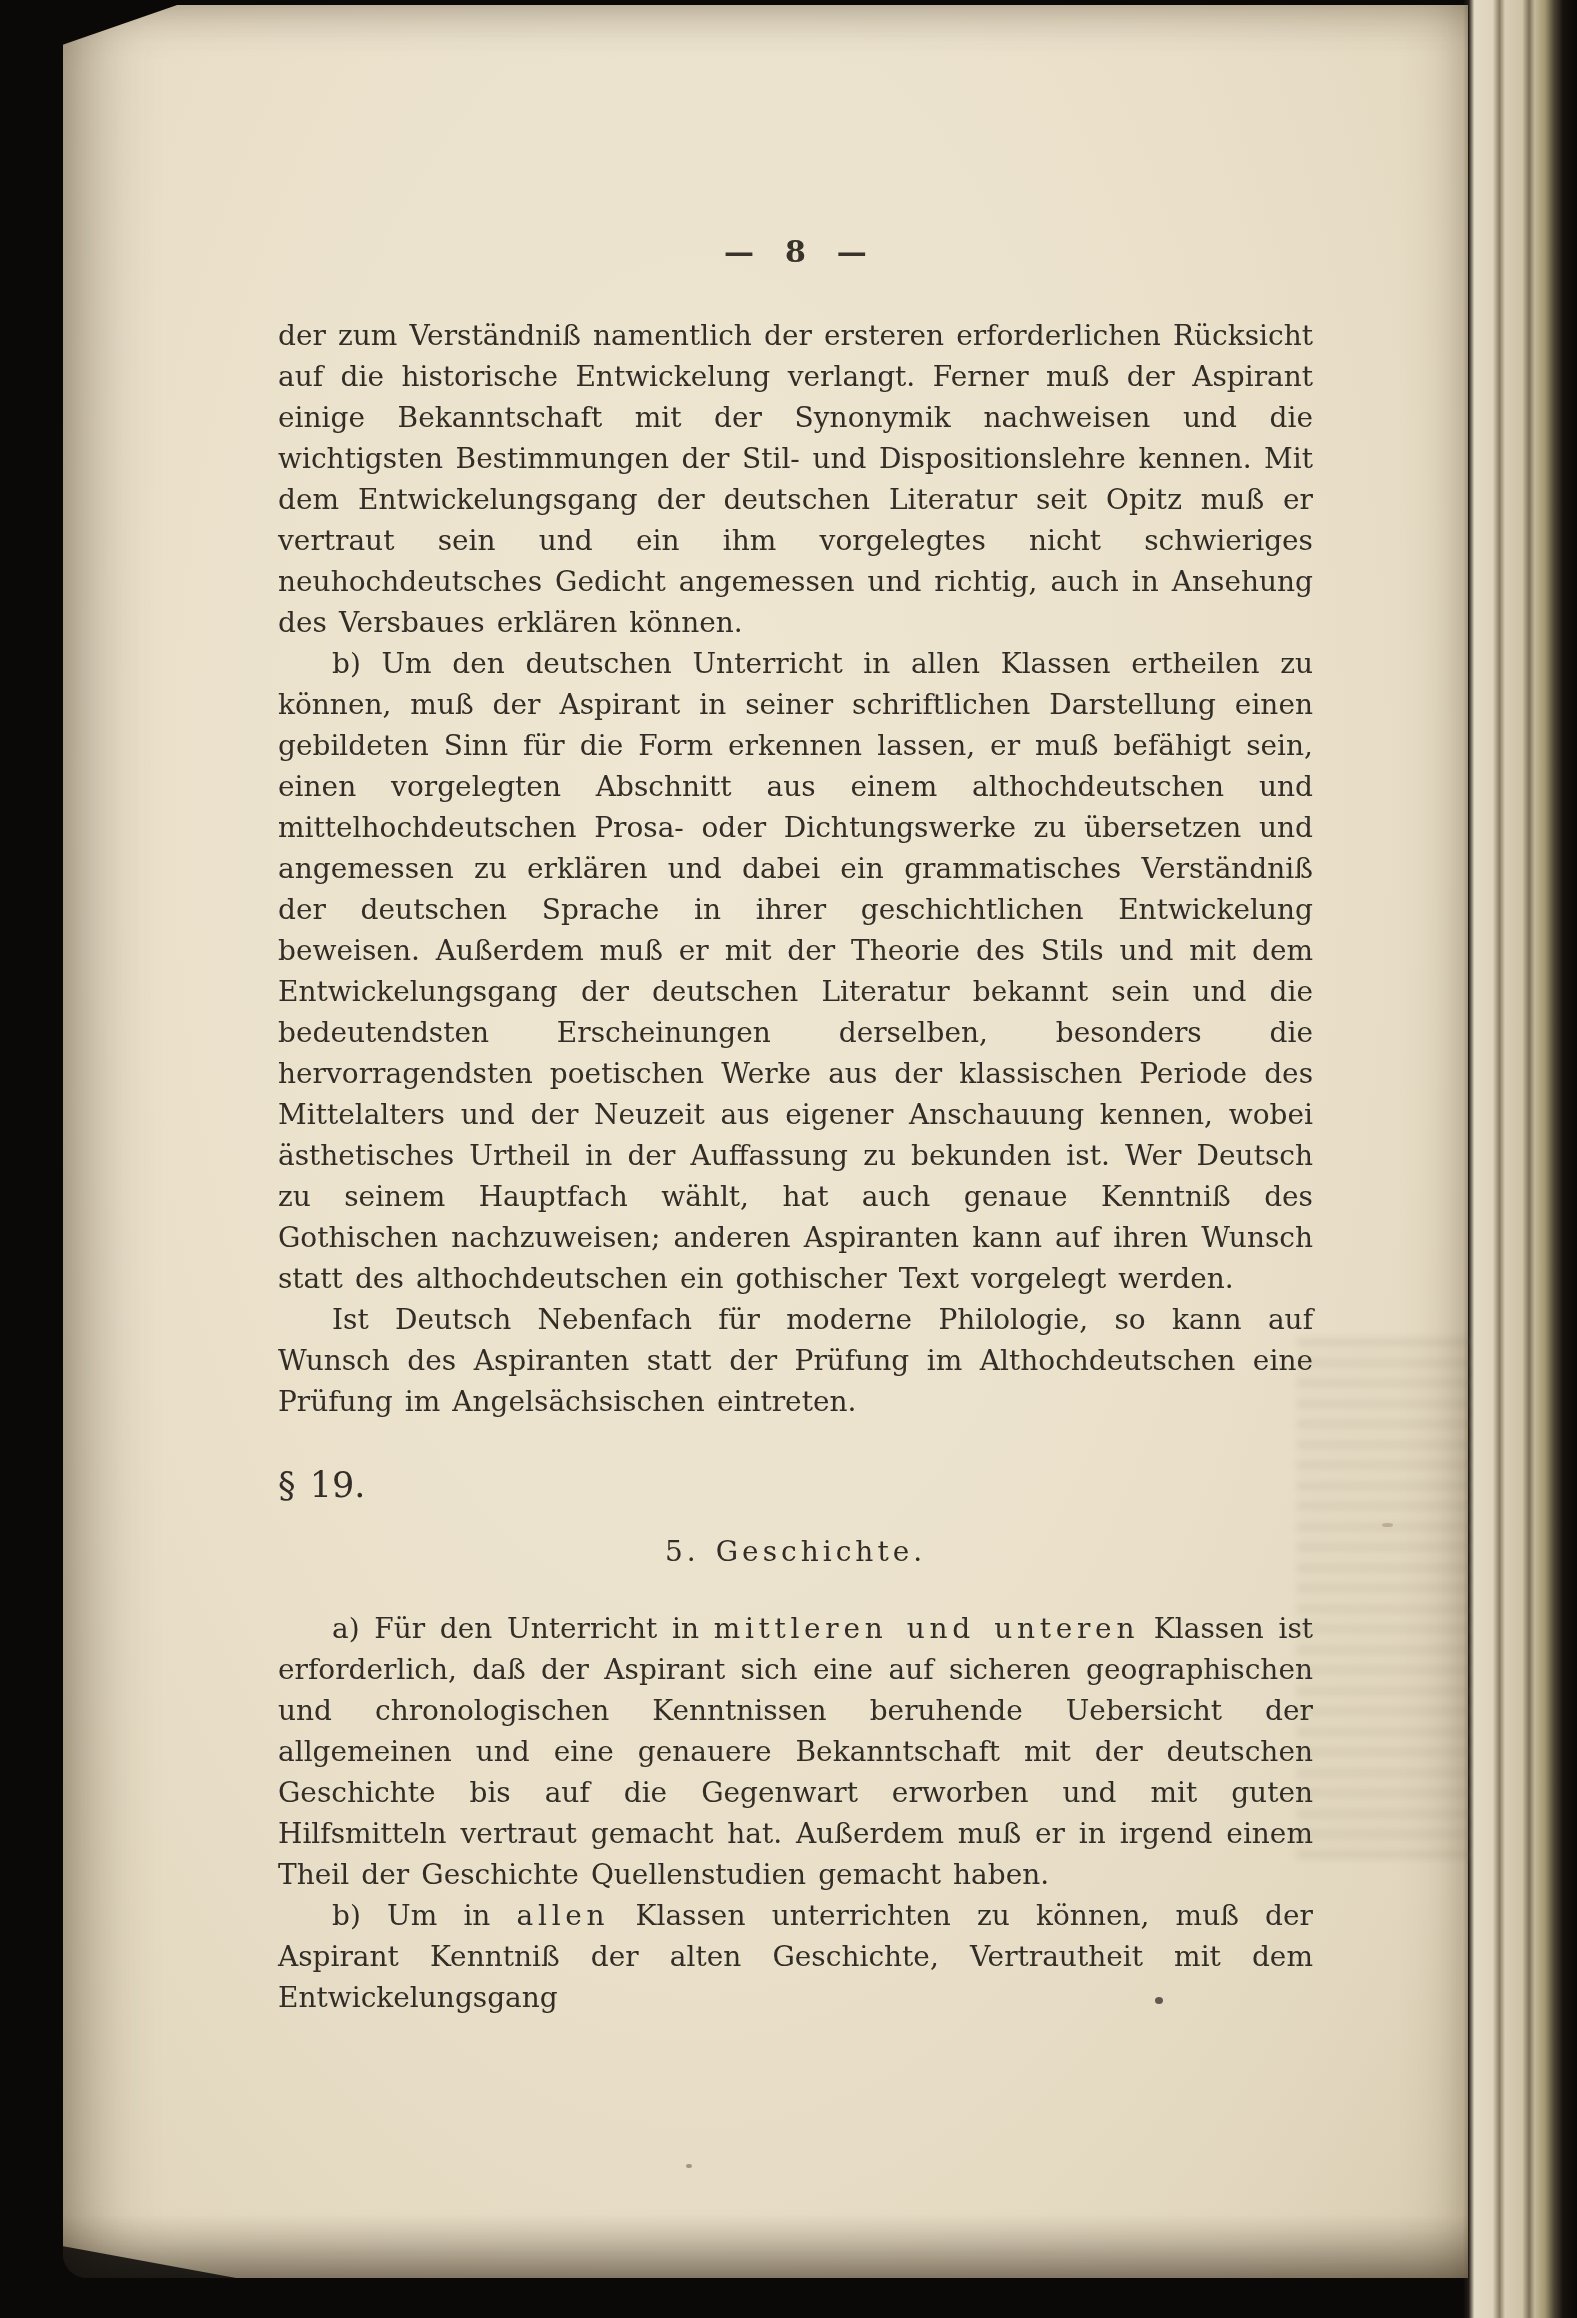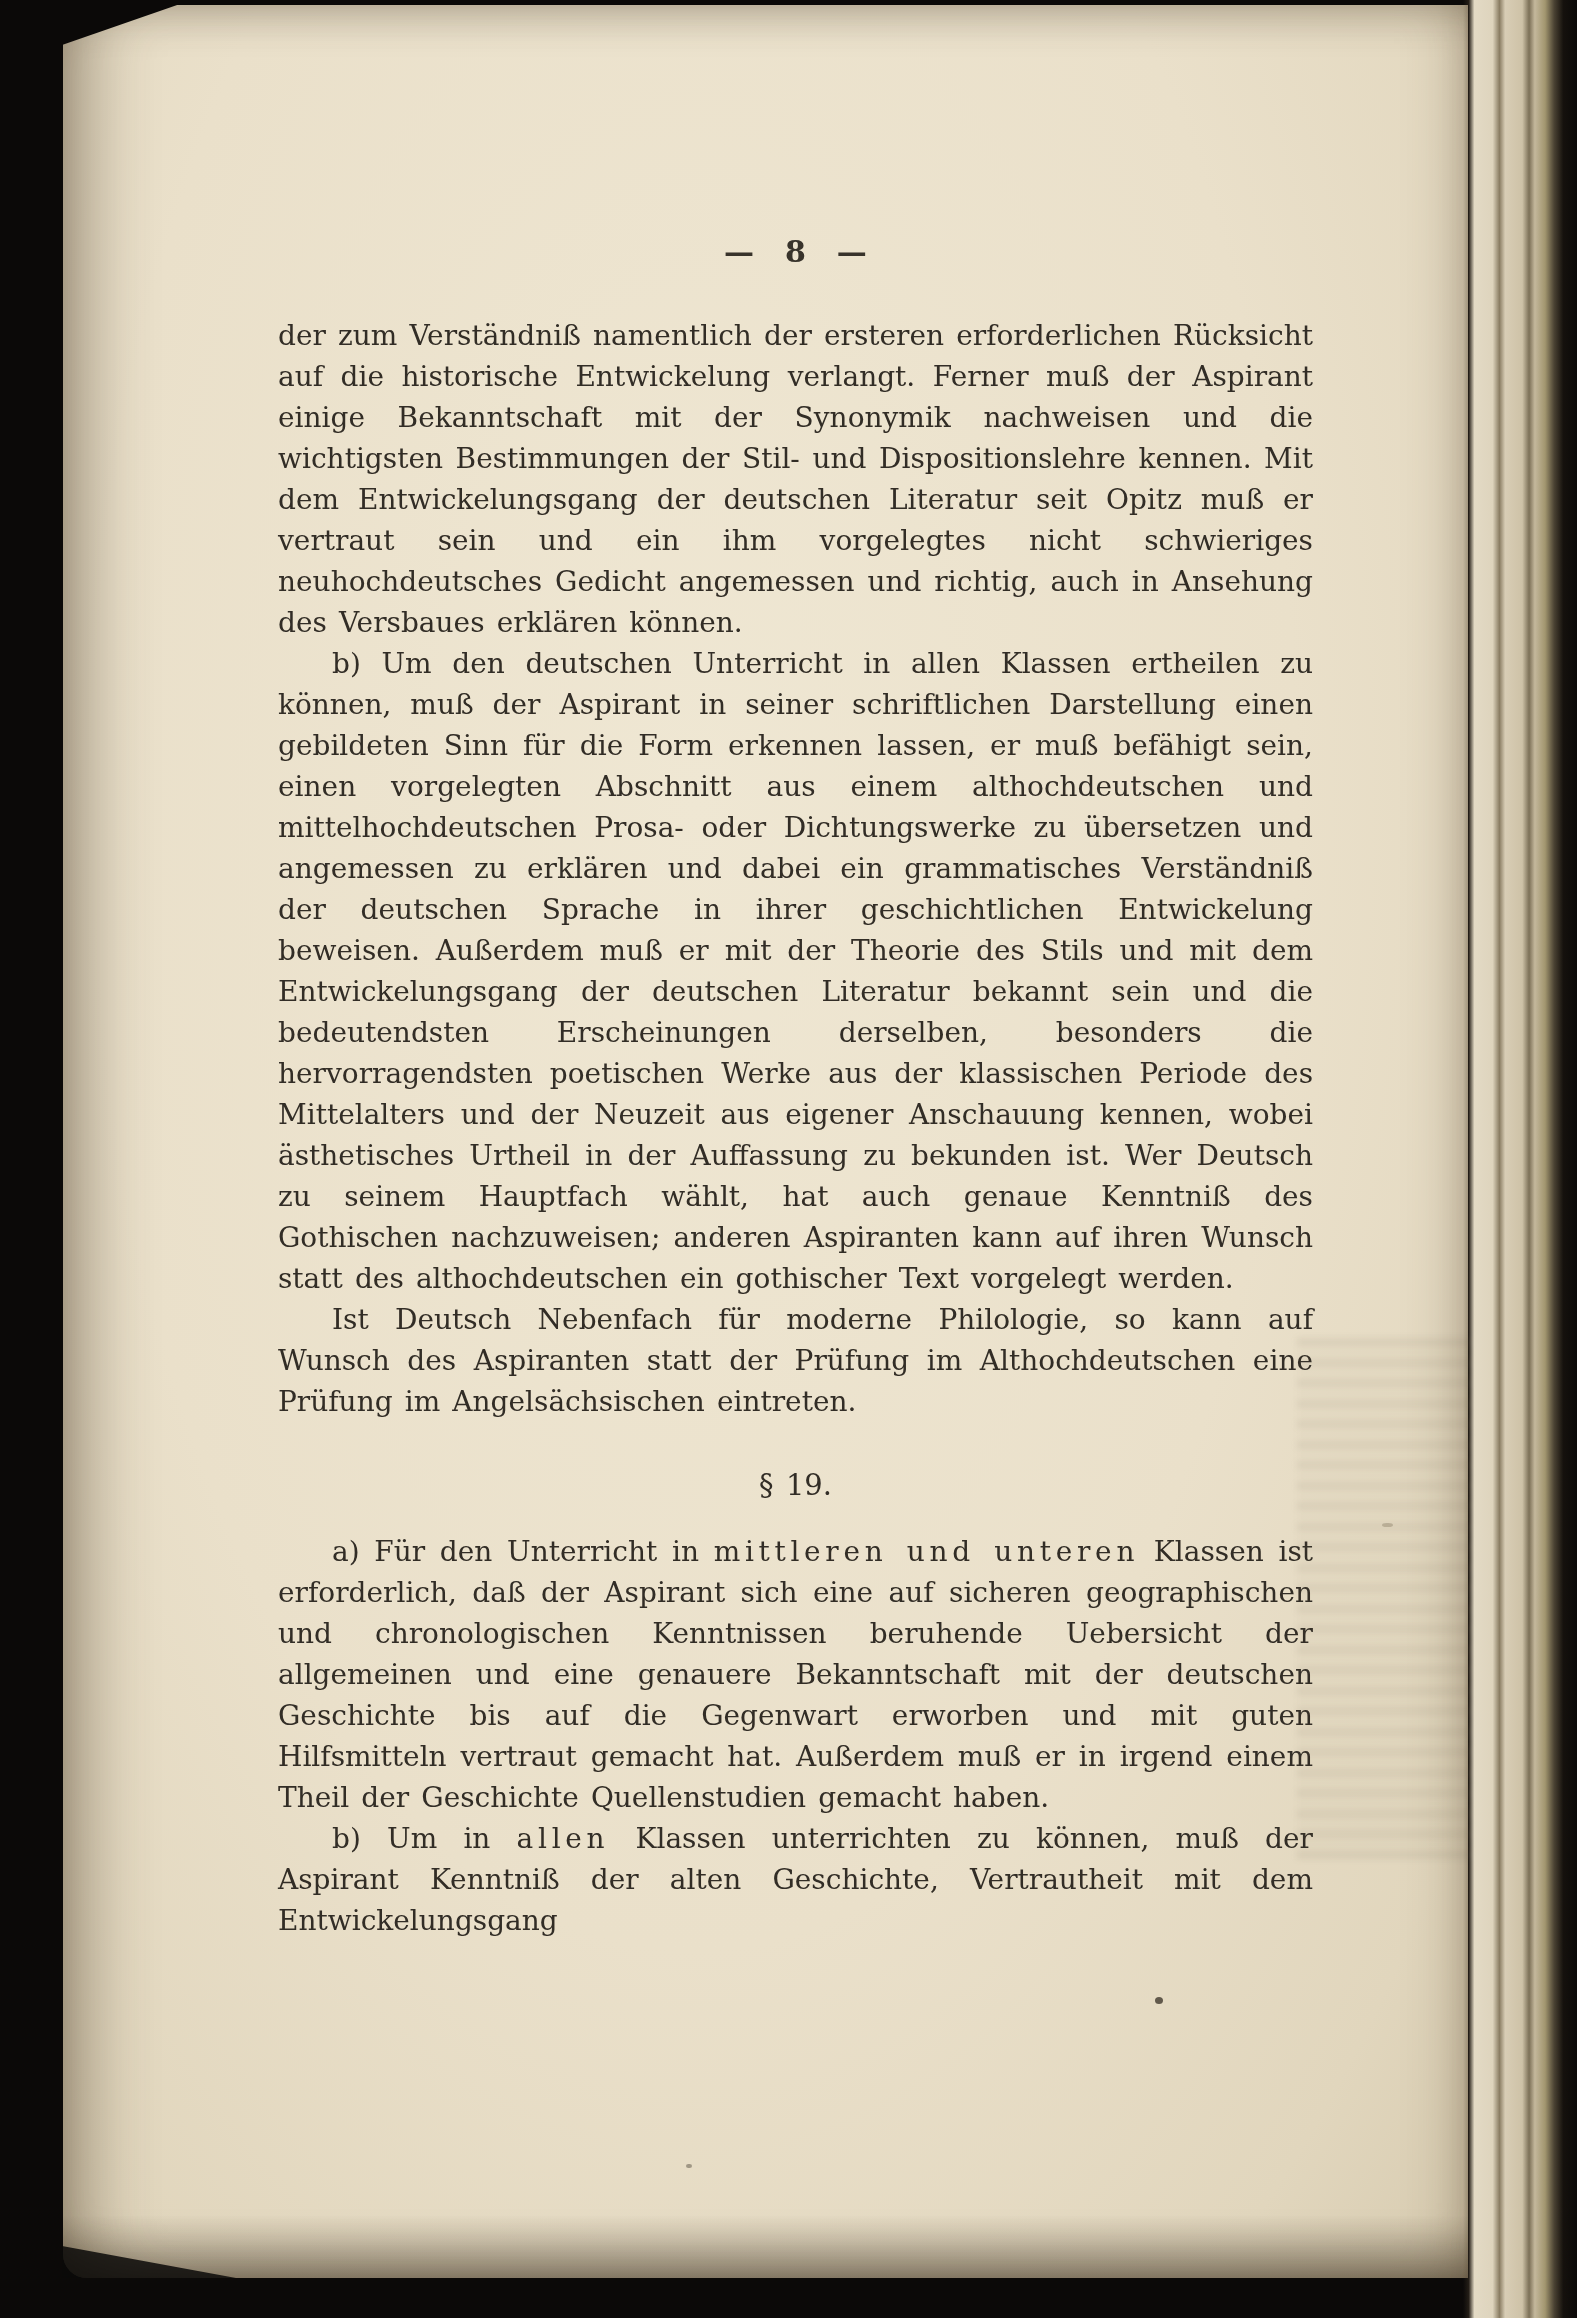--- a/index.html
+++ b/index.html
@@ -94,24 +94,24 @@
     color: #322d26;
     font-size: 28px;
     line-height: 41px;
     font-weight: 400;
     text-align: justify;
     word-spacing: 3.2px;
   }
   .text-block p { margin: 0; }
   .text-block p.indent { text-indent: 54px; }
   .text-block p.heading {
-    text-align: center;
+    text-align: left;
     text-indent: 0;
     margin: 43px 0 25px 0;
-    font-size: 29px;
+    font-size: 35px;
   }
   .text-block p.subheading {
     text-align: center;
     text-indent: 0;
     letter-spacing: 4px;
     margin: 0 0 36px 0;
     font-size: 28px;
   }
   .sperr { letter-spacing: 4.7px; }
   
@@ -155,20 +155,21 @@
 
     <div class="content">
       <div class="page-number">— 8 —</div>
 
       <div class="text-block">
 
       <p class="body"><span>der zum Verständniß namentlich der ersteren erforderlichen Rücksicht auf die historische Entwickelung verlangt. Ferner muß der Aspirant einige Bekanntschaft mit der Synonymik nachweisen und die wichtigsten Bestimmungen der Stil- und Dispositionslehre kennen. Mit dem Entwickelungsgang der deutschen Literatur seit Opitz muß er vertraut sein und ein ihm vorgelegtes nicht schwieriges neuhochdeutsches Gedicht angemessen und richtig, auch in Ansehung des Versbaues erklären können.</span></p>
           <p class="body indent"><span>b) Um den deutschen Unterricht in allen Klassen ertheilen zu können, muß der Aspirant in seiner schriftlichen Darstellung einen gebildeten Sinn für die Form erkennen lassen, er muß befähigt sein, einen vorgelegten Abschnitt aus einem althochdeutschen und mittelhochdeutschen Prosa- oder Dichtungswerke zu übersetzen und angemessen zu erklären und dabei ein grammatisches Verständniß der deutschen Sprache in ihrer geschichtlichen Entwickelung beweisen. Außerdem muß er mit der Theorie des Stils und mit dem Entwickelungsgang der deutschen Literatur bekannt sein und die bedeutendsten Erscheinungen derselben, besonders die hervorragendsten poetischen Werke aus der klassischen Periode des Mittelalters und der Neuzeit aus eigener Anschauung kennen, wobei ästhetisches Urtheil in der Auffassung zu bekunden ist. Wer Deutsch zu seinem Hauptfach wählt, hat auch genaue Kenntniß des Gothischen nachzuweisen; anderen Aspiranten kann auf ihren Wunsch statt des althochdeutschen ein gothischer Text vorgelegt werden.</span></p>
           <p class="body indent"><span>Ist Deutsch Nebenfach für moderne Philologie, so kann auf Wunsch des Aspiranten statt der Prüfung im Althochdeutschen eine Prüfung im Angelsächsischen eintreten.</span></p>
           <p class="heading"><span>§ 19.</span></p>
+          <p class="subheading"><span>5. Geschichte.</span></p>
           <p class="body indent"><span>a) Für den Unterricht in </span><span class="sperr">mittleren und unteren</span><span> Klassen ist erforderlich, daß der Aspirant sich eine auf sicheren geographischen und chronologischen Kenntnissen beruhende Uebersicht der allgemeinen und eine genauere Bekanntschaft mit der deutschen Geschichte bis auf die Gegenwart erworben und mit guten Hilfsmitteln vertraut gemacht hat. Außerdem muß er in irgend einem Theil der Geschichte Quellenstudien gemacht haben.</span></p>
           <p class="body indent"><span>b) Um in </span><span class="sperr">allen</span><span> Klassen unterrichten zu können, muß der Aspirant Kenntniß der alten Geschichte, Vertrautheit mit dem Entwickelungsgang</span></p>
         </div>
     </div>
 
     <div class="bleed"></div>
     <div class="speck s1"></div>
     <div class="speck s2"></div>
     <div class="speck s3"></div>
     <div class="bottom-shade"></div>

